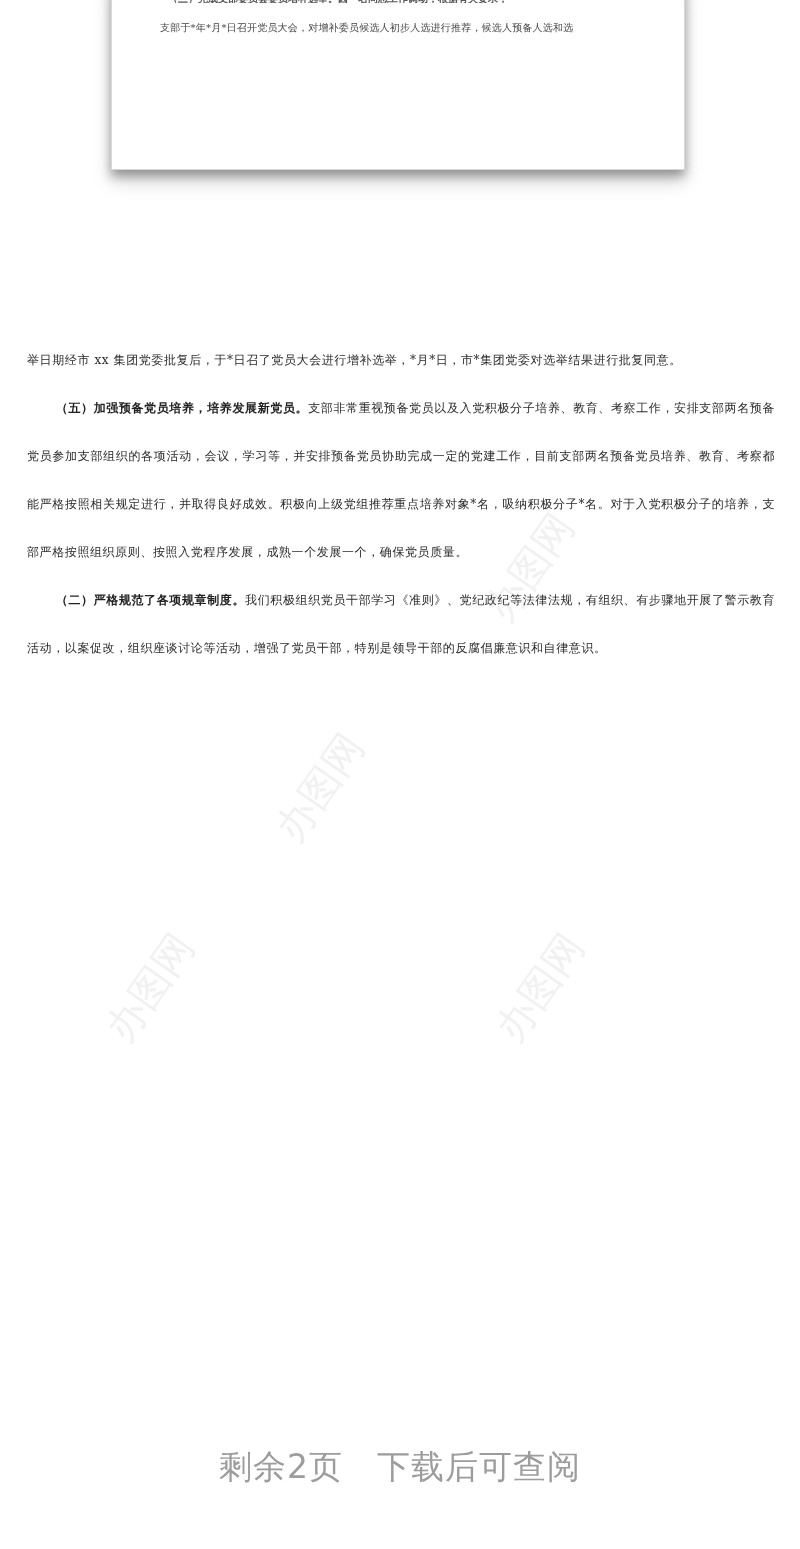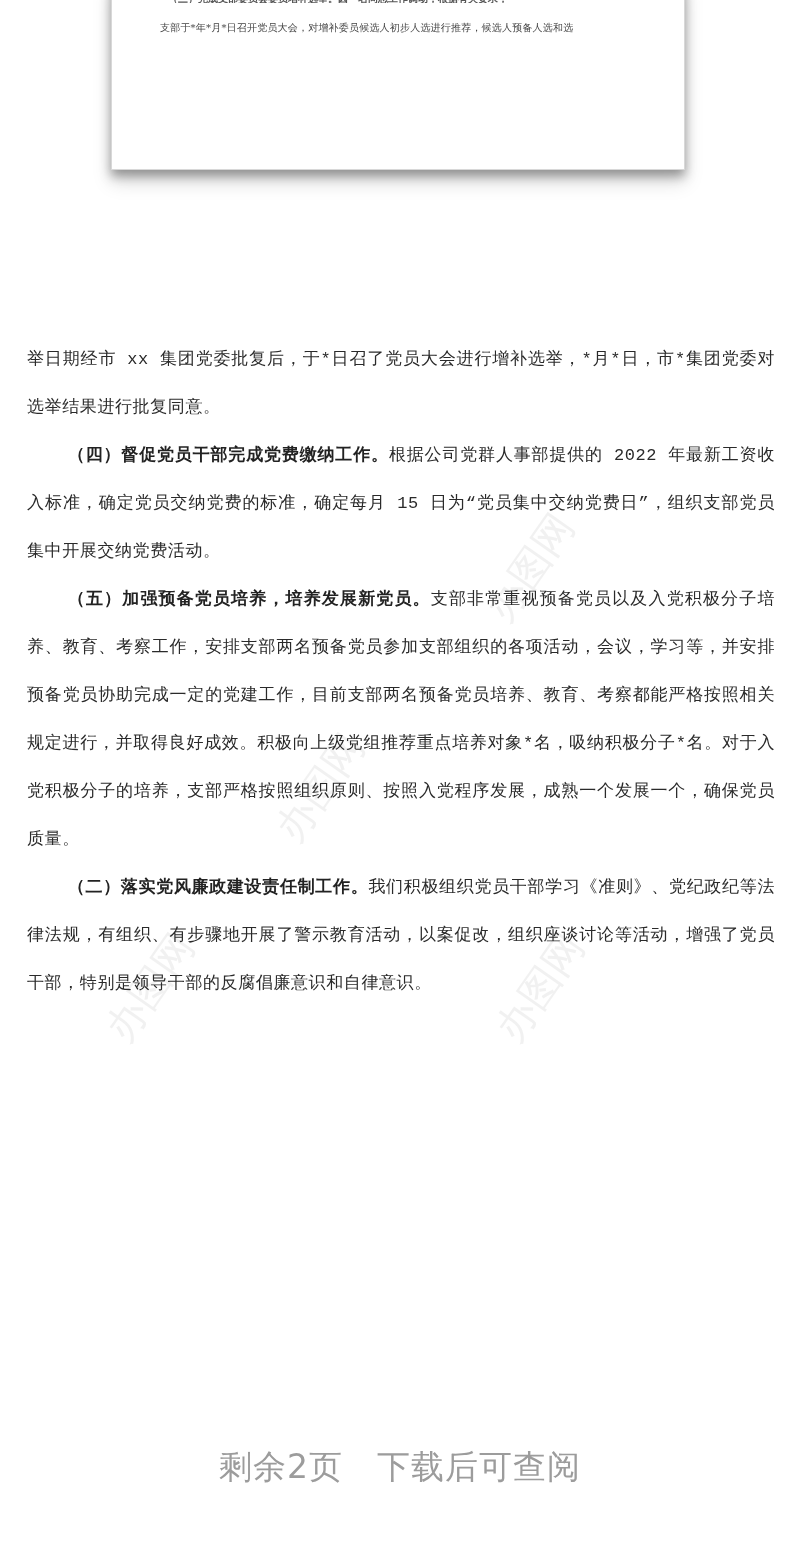--- a/index.html
+++ b/index.html
@@ -19,21 +19,21 @@
     position: absolute; left: 56px; top: 14px; width: 470px; height: 8px;
     overflow: hidden; font-size: 10px; line-height: 8px; color: #555;
     white-space: nowrap; font-weight: bold;
   }
   .card-line {
     position: absolute; left: 48px; top: 40px; font-size: 10px; color: #444;
     white-space: nowrap; letter-spacing: 0.2px;
   }
   .doc {
     position: absolute; left: 27px; top: 336px; width: 748px;
-    font-size: 17px; line-height: 48px; font-family: Liberation Mono, monospace;
+    font-size: 12px; line-height: 48px;
   }
   .doc p { margin: 0; text-align: justify; text-align-last: left; letter-spacing: 0.6px; }
   .doc p.indent { text-indent: 2.4em; }
   .doc p.heading { padding-left: 2.2em; }
   .doc b { font-weight: bold; color: #222; }
   .more-banner {
     position: absolute; left: 0; top: 1445px; width: 800px; text-align: center;
     font-family: "DejaVu Sans", "Liberation Sans", sans-serif;
     font-size: 33px; color: #9c9c9c; letter-spacing: 1px;
   }
@@ -55,25 +55,22 @@
 <div class="watermark" style="left:470px;top:540px;">办图网</div>
 <div class="watermark" style="left:260px;top:760px;">办图网</div>
 <div class="watermark" style="left:90px;top:960px;">办图网</div>
 <div class="watermark" style="left:480px;top:960px;">办图网</div>
 
 <div class="doc">
   <p>
     <span>举日期经市 xx 集团党委批复后，于*日召了党员大会进行增补选举，*月*日，市*集团党委对选举结果进行批复同意。</span>
   </p>
   <p class="indent">
-    <b>（四）督促党员干部完成党费缴纳工作。</b><span>根据公司党群人事部提供的 2022 年最新工资收入标准，确定党员交纳党费的标准，确定每月 15 日为“党员集中交纳党费日”，组织支部党员集中开展交纳党费活动。</span>
-  </p>
-  <p class="indent">
     <b>（五）加强预备党员培养，培养发展新党员。</b><span>支部非常重视预备党员以及入党积极分子培养、教育、考察工作，安排支部两名预备党员参加支部组织的各项活动，会议，学习等，并安排预备党员协助完成一定的党建工作，目前支部两名预备党员培养、教育、考察都能严格按照相关规定进行，并取得良好成效。积极向上级党组推荐重点培养对象*名，吸纳积极分子*名。对于入党积极分子的培养，支部严格按照组织原则、按照入党程序发展，成熟一个发展一个，确保党员质量。</span>
   </p>
   <p class="indent">
-    <b>（二）落实党风廉政建设责任制工作。</b><span>我们积极组织党员干部学习《准则》、党纪政纪等法律法规，有组织、有步骤地开展了警示教育活动，以案促改，组织座谈讨论等活动，增强了党员干部，特别是领导干部的反腐倡廉意识和自律意识。</span>
+    <b>（二）严格规范了各项规章制度。</b><span>我们积极组织党员干部学习《准则》、党纪政纪等法律法规，有组织、有步骤地开展了警示教育活动，以案促改，组织座谈讨论等活动，增强了党员干部，特别是领导干部的反腐倡廉意识和自律意识。</span>
   </p>
 </div>
 
 <div class="more-banner">
   <span>剩余2页</span><span>下载后可查阅</span>
 </div>
 
 </body></html>

